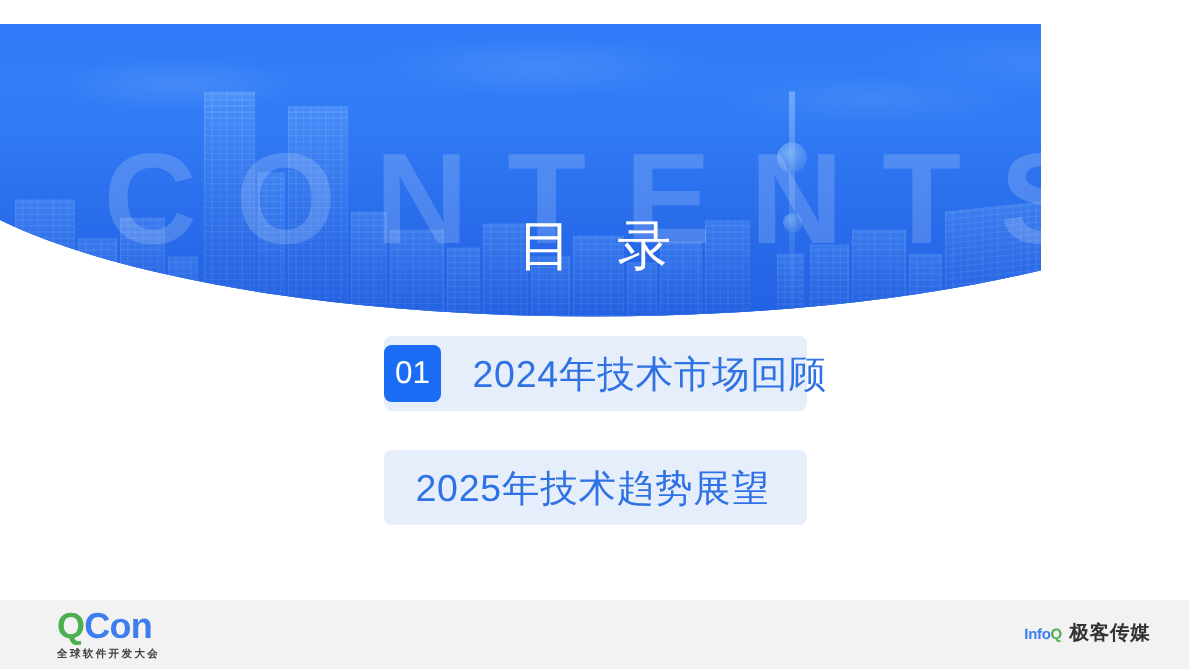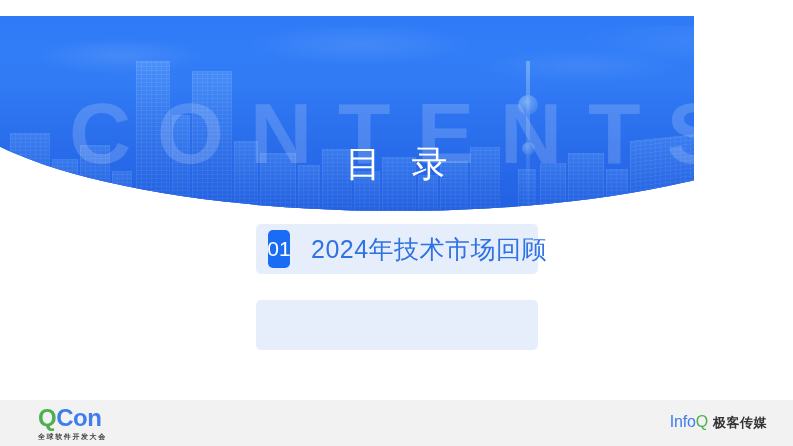--- a/index.html
+++ b/index.html
@@ -137,23 +137,22 @@
   .toc-item {
     display: flex;
     align-items: center;
     height: 50px;
     background: #e7eefb;
     border-radius: 5px;
     margin-bottom: 26px;
     box-sizing: border-box;
   }
   .toc-badge {
-    width: 22px;
+    width: 38px;
     height: 38px;
-    margin-left: 12px;
     border-radius: 5px;
     background: #1a6cf5;
     color: #ffffff;
     font-size: 21px;
     font-weight: 400;
     display: flex;
     align-items: center;
     justify-content: center;
     letter-spacing: 0px;
     flex: 0 0 auto;
@@ -199,22 +198,22 @@
     white-space: nowrap;
   }
   .infoq-logo {
     position: absolute;
     right: 26px;
     top: 14px;
     line-height: 1;
     white-space: nowrap;
   }
   .infoq-word {
-    font-size: 16px;
-    font-weight: 400;
+    font-size: 10px;
+    font-weight: 700;
     letter-spacing: -0.2px;
     margin-top: 40px;
   }
   .infoq-info { color: #3d7df0; }
   .infoq-q { color: #4CAF50; }
   .infoq-sub {
     font-size: 13px;
     color: #333333;
     font-weight: 700;
     margin-left: 5px;
@@ -275,20 +274,21 @@
   </div>
 
   <div class="toc">
 
     <div class="toc-item">
       <div class="toc-badge">01</div>
       <div class="toc-label">2024年技术市场回顾</div>
     </div>
 
     <div class="toc-item">
+      <div class="toc-label">2025年技术趋势展望</div>
     </div>
 
   </div>
 
   <div class="footer">
 
     <div class="qcon-logo">
       <div class="qcon-word"><span class="qcon-q">Q</span><span class="qcon-con">Con</span></div>
       <div class="qcon-sub">全球软件开发大会</div>
     </div>

